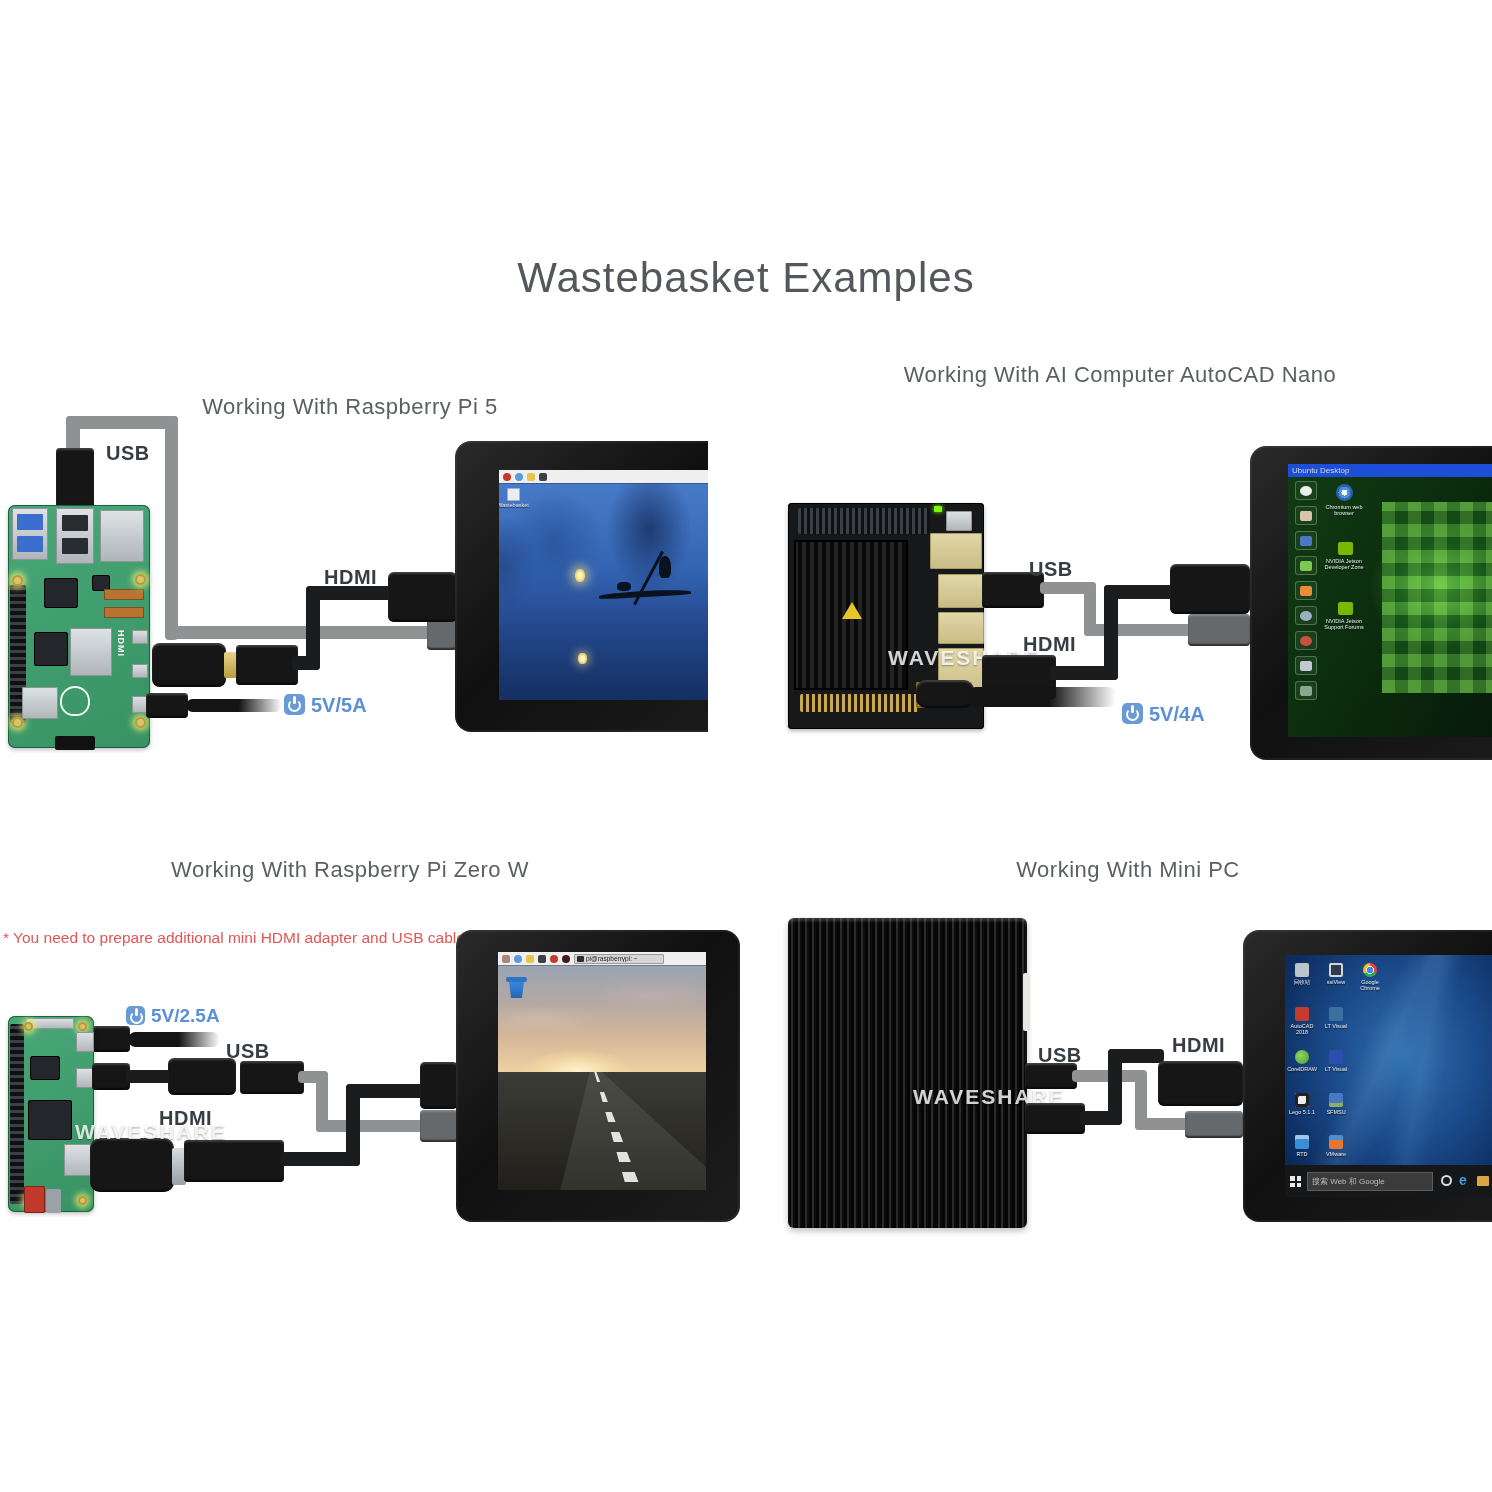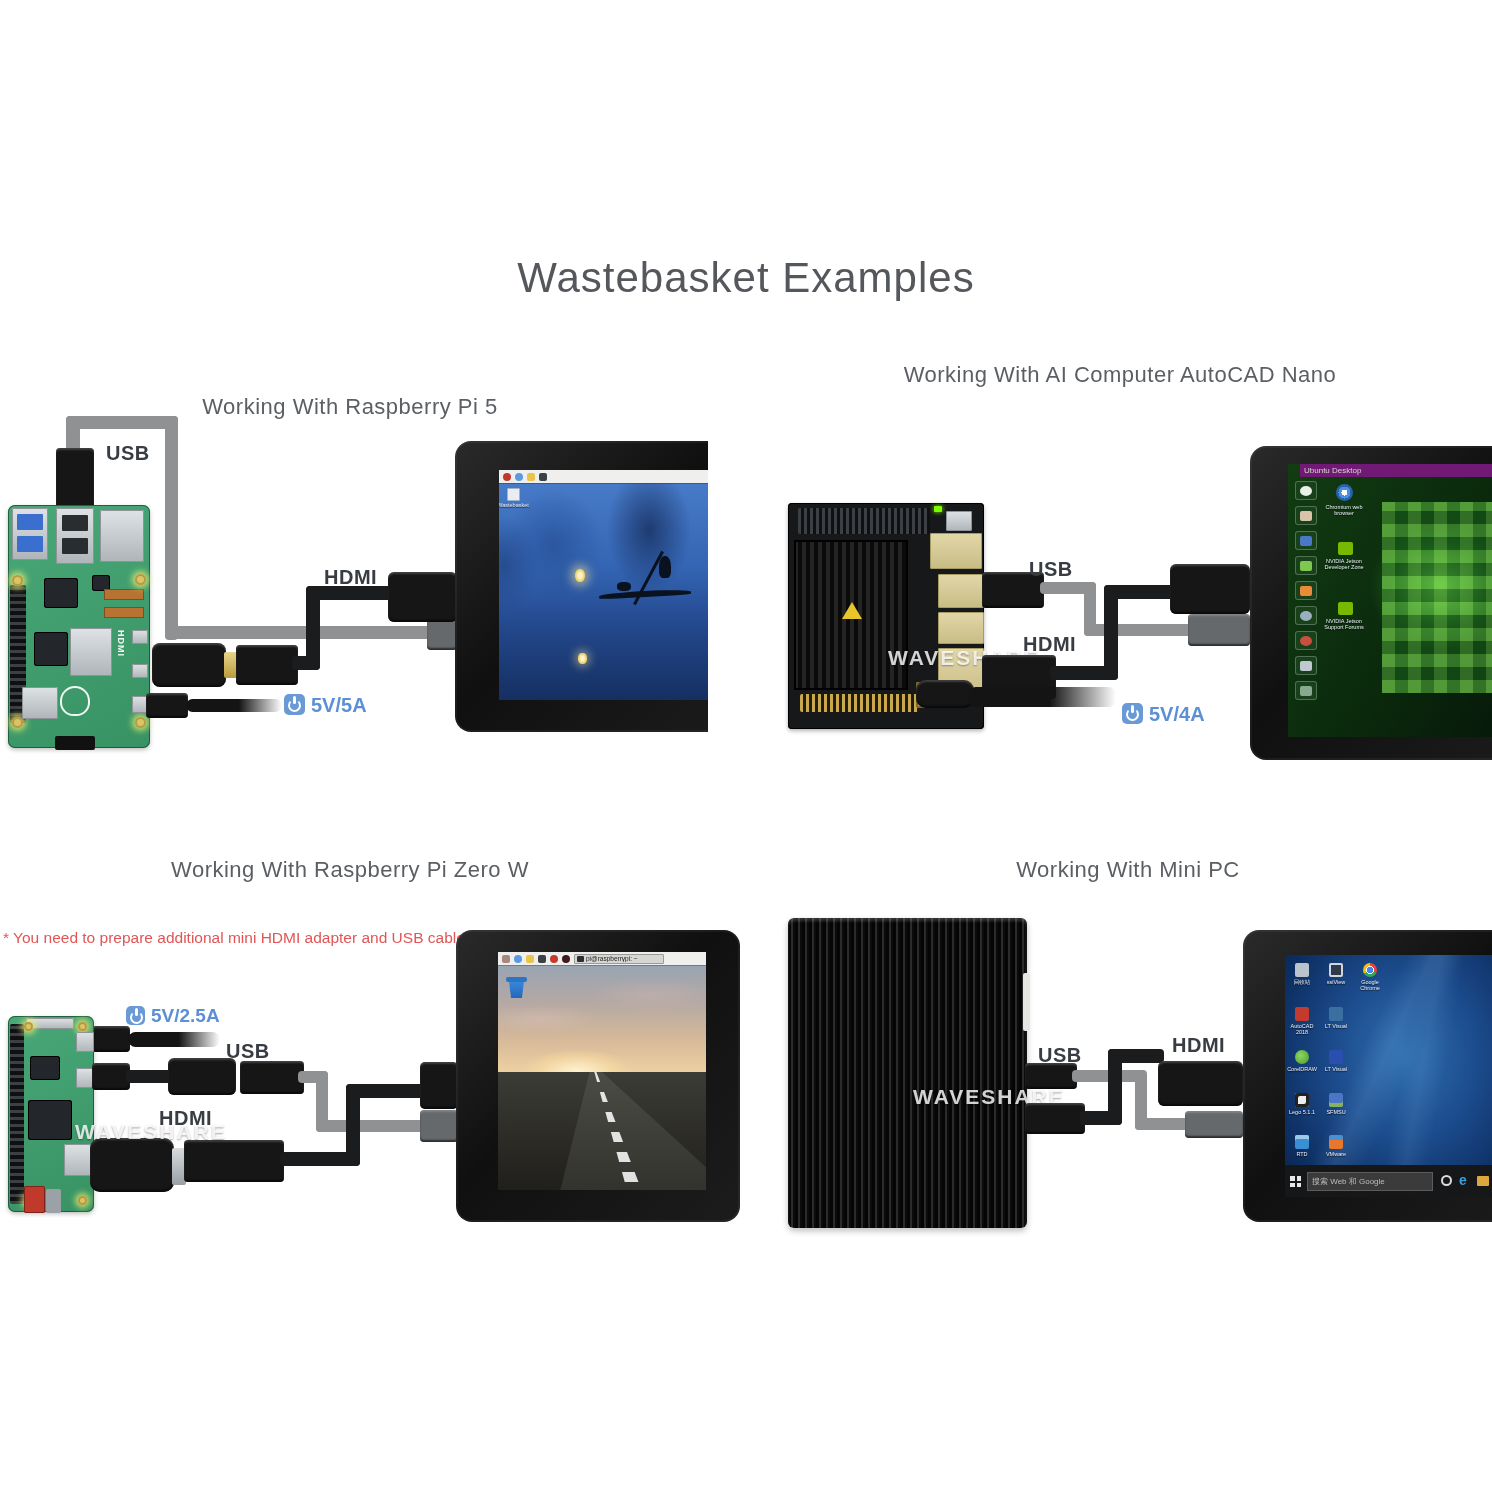--- a/index.html
+++ b/index.html
@@ -186,21 +186,21 @@
 
   <div class="clip" style="left:1250px;top:446px;width:242px;height:314px;">
     <div class="bezel" style="left:0;top:0;width:300px;height:314px;"></div>
     <div class="screen" style="left:38px;top:18px;width:204px;height:273px;">
       <div class="abs" style="left:0;top:0;width:100%;height:100%;background:
         radial-gradient(ellipse 90px 80px at 75% 45%, rgba(120,220,80,.75), rgba(40,120,40,.35) 55%, rgba(8,40,10,0) 80%),
         linear-gradient(120deg,#123c12,#0b2b0d 55%,#071a0a);"></div>
       <div class="abs" style="right:0;top:38px;width:54%;height:70%;background:
         repeating-linear-gradient(0deg, rgba(110,215,75,.38) 0 13px, rgba(22,95,26,.38) 13px 26px),
         repeating-linear-gradient(90deg, rgba(150,235,95,.4) 0 13px, rgba(35,125,35,.22) 13px 26px);"></div>
-      <div class="abs" style="left:12px;top:0;right:0;height:13px;background:#701a75;color:#d8d8d0;font-size:8px;line-height:13px;padding-left:4px;">Ubuntu Desktop</div>
+      <div class="abs" style="left:0;top:0;right:0;height:13px;background:#1d4ed8;color:#d8d8d0;font-size:8px;line-height:13px;padding-left:4px;">Ubuntu Desktop</div>
       <div class="abs" style="left:4px;top:17px;width:28px;display:flex;flex-direction:column;align-items:center;">
         <div class="dock-tile">
             <div class="dock-glyph" style="background:#e8f0e8;border-radius:50%;"></div>
           </div>
         <div class="dock-tile">
             <div class="dock-glyph" style="background:#d8c4a8;"></div>
           </div>
         <div class="dock-tile">
             <div class="dock-glyph" style="background:#4a78c8;"></div>
           </div>

